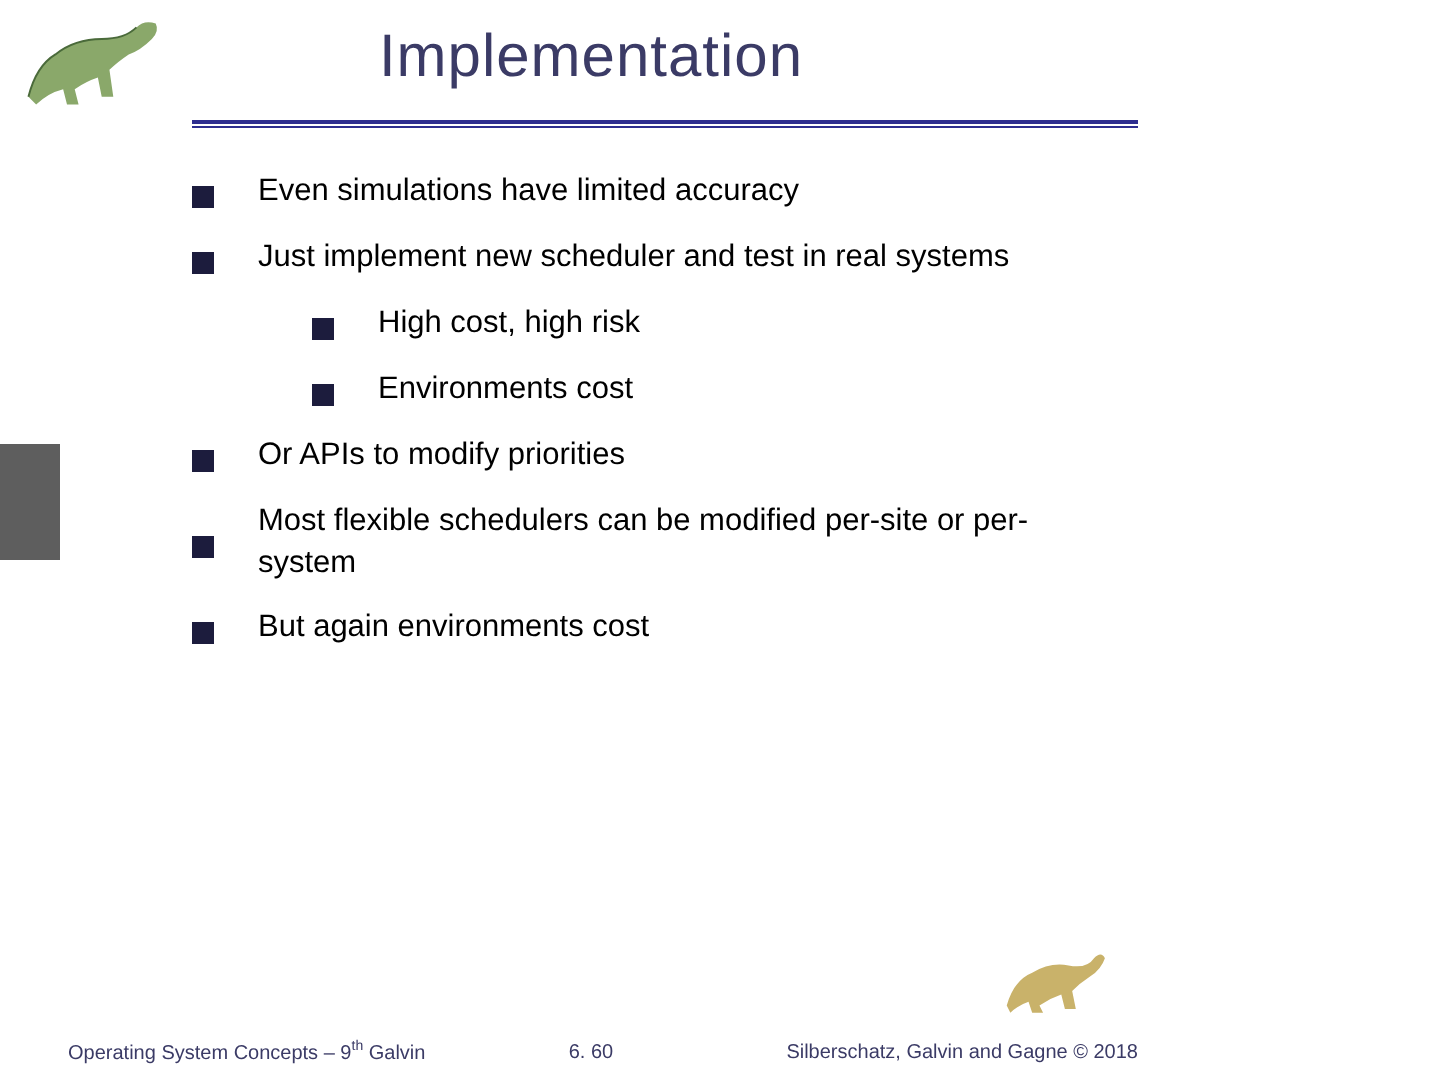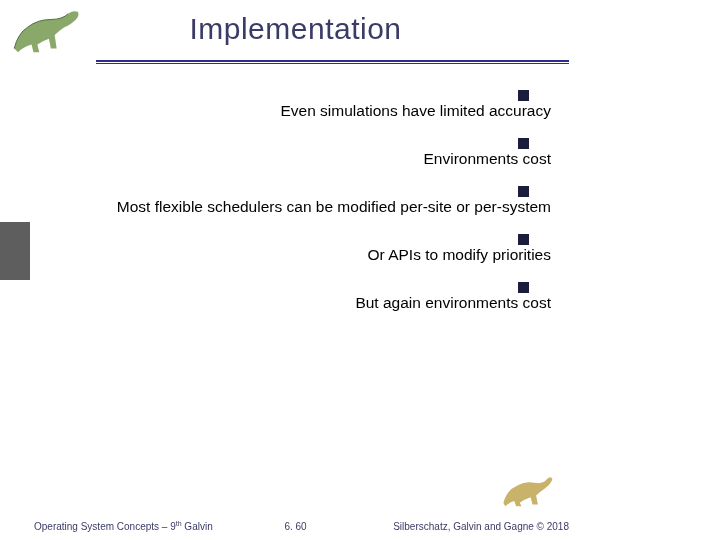--- a/index.html
+++ b/index.html
@@ -6,21 +6,21 @@
   html, body { width: 720px; height: 540px; font-family: Arial, Helvetica, sans-serif; background: #fff; color: #000; overflow: hidden; }
   .slide { position: relative; width: 591px; height: 540px; }
   .header { position: relative; height: 72px; }
   .title { text-align: center; font-size: 30px; color: #3b3b66; font-weight: 400; padding-top: 12px; letter-spacing: 0.5px; }
   .dino-top { position: absolute; left: 8px; top: 6px; width: 78px; height: 54px; }
   .dino-bot { position: absolute; right: 36px; bottom: 30px; width: 56px; height: 40px; }
   .rule1 { position: absolute; left: 96px; right: 22px; top: 60px; height: 2px; background: #2d2d8f; }
   .rule2 { position: absolute; left: 96px; right: 22px; top: 63px; height: 1px; background: #2d2d8f; }
   .left-bar { position: absolute; left: 0; top: 222px; width: 30px; height: 58px; background: #5e5e5e; }
   .content { position: absolute; left: 96px; right: 40px; top: 86px; font-size: 15.5px; line-height: 1.35; }
-  .item { display: flex; align-items: flex-end; margin-bottom: 12px; flex-direction: column; }
+  .item { display: flex; align-items: center; margin-bottom: 12px; }
   .sub { margin-left: 60px; }
   .sq { width: 11px; height: 11px; background: #1c1c3d; flex: 0 0 auto; margin-right: 22px; margin-top: 4px; }
   .txt { flex: 1; }
   .footer { position: absolute; left: 0; right: 0; bottom: 8px; height: 18px; font-size: 10px; color: #3b3b66; }
   .foot-left { position: absolute; left: 34px; bottom: 0; }
   .foot-center { position: absolute; left: 50%; transform: translateX(-50%); bottom: 0; }
   .foot-right { position: absolute; right: 22px; bottom: 0; }
   .sup { font-size: 7px; vertical-align: super; }
 </style>
 </head>
@@ -37,31 +37,39 @@
     <div class="rule2"></div>
   </div>
 
   <div class="left-bar"></div>
 
   <div class="content">
     <div class="item">
       <div class="sq"></div>
       <div class="txt">Even simulations have limited accuracy</div>
     </div>
+    <div class="item">
+      <div class="sq"></div>
+      <div class="txt">Just implement new scheduler and test in real systems</div>
+    </div>
+    <div class="item sub">
+      <div class="sq"></div>
+      <div class="txt">High cost, high risk</div>
+    </div>
     <div class="item sub">
       <div class="sq"></div>
       <div class="txt">Environments cost</div>
     </div>
     <div class="item">
       <div class="sq"></div>
-      <div class="txt">Most flexible schedulers can be modified per-site or per-system</div>
+      <div class="txt">Or APIs to modify priorities</div>
     </div>
     <div class="item">
       <div class="sq"></div>
-      <div class="txt">Or APIs to modify priorities</div>
+      <div class="txt">Most flexible schedulers can be modified per-site or per-system</div>
     </div>
     <div class="item">
       <div class="sq"></div>
       <div class="txt">But again environments cost</div>
     </div>
   </div>
 
   <svg class="dino-bot" viewBox="0 0 60 44">
     <path d="M4 36 Q8 22 18 18 Q28 12 38 14 Q48 16 52 10 Q56 6 58 10 Q56 16 50 20 Q44 24 40 28 L42 38 L36 38 L34 30 Q28 32 22 36 L24 40 L18 40 L16 34 Q10 36 6 40 Z" fill="#c9b26a"></path>
   </svg>

